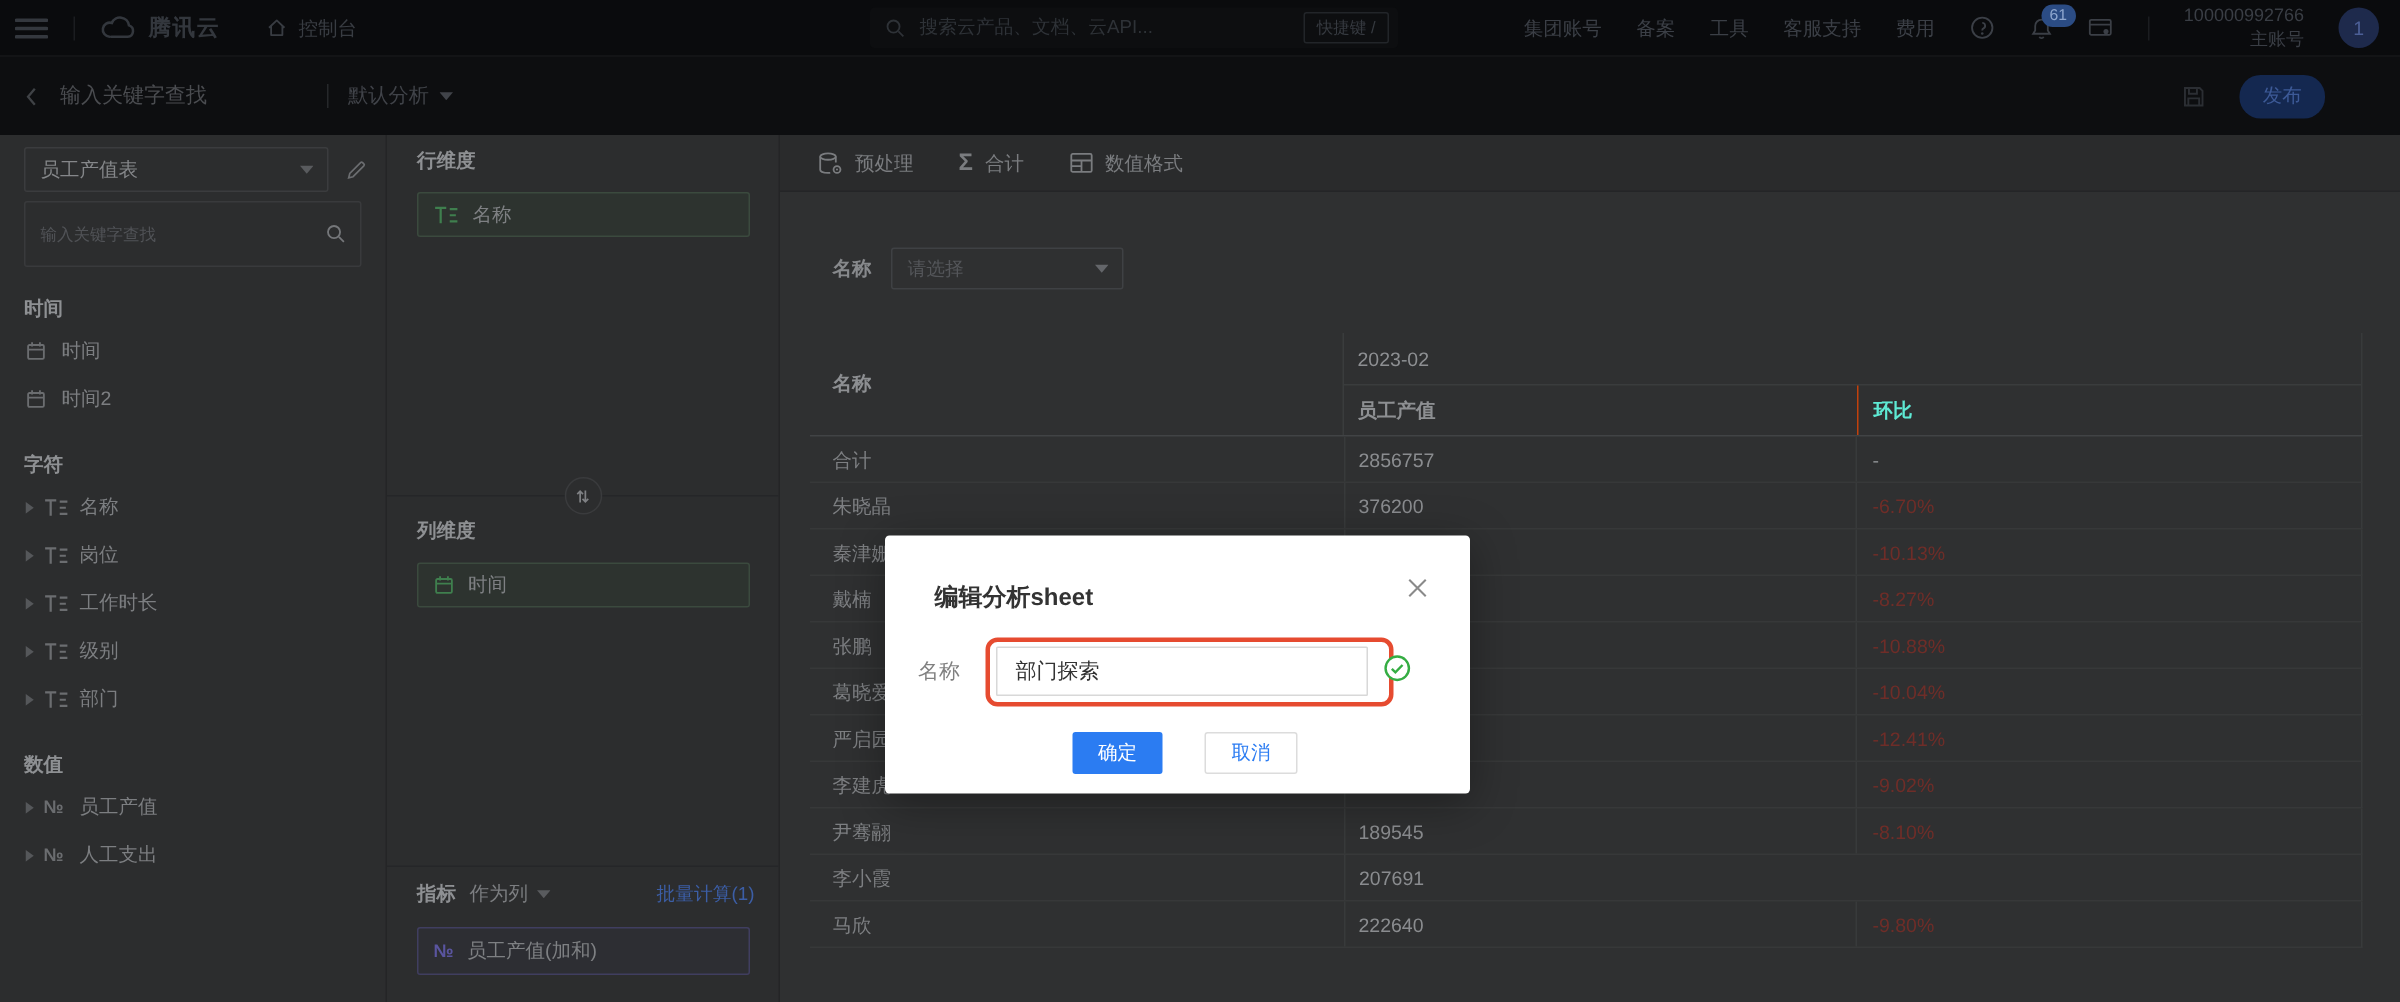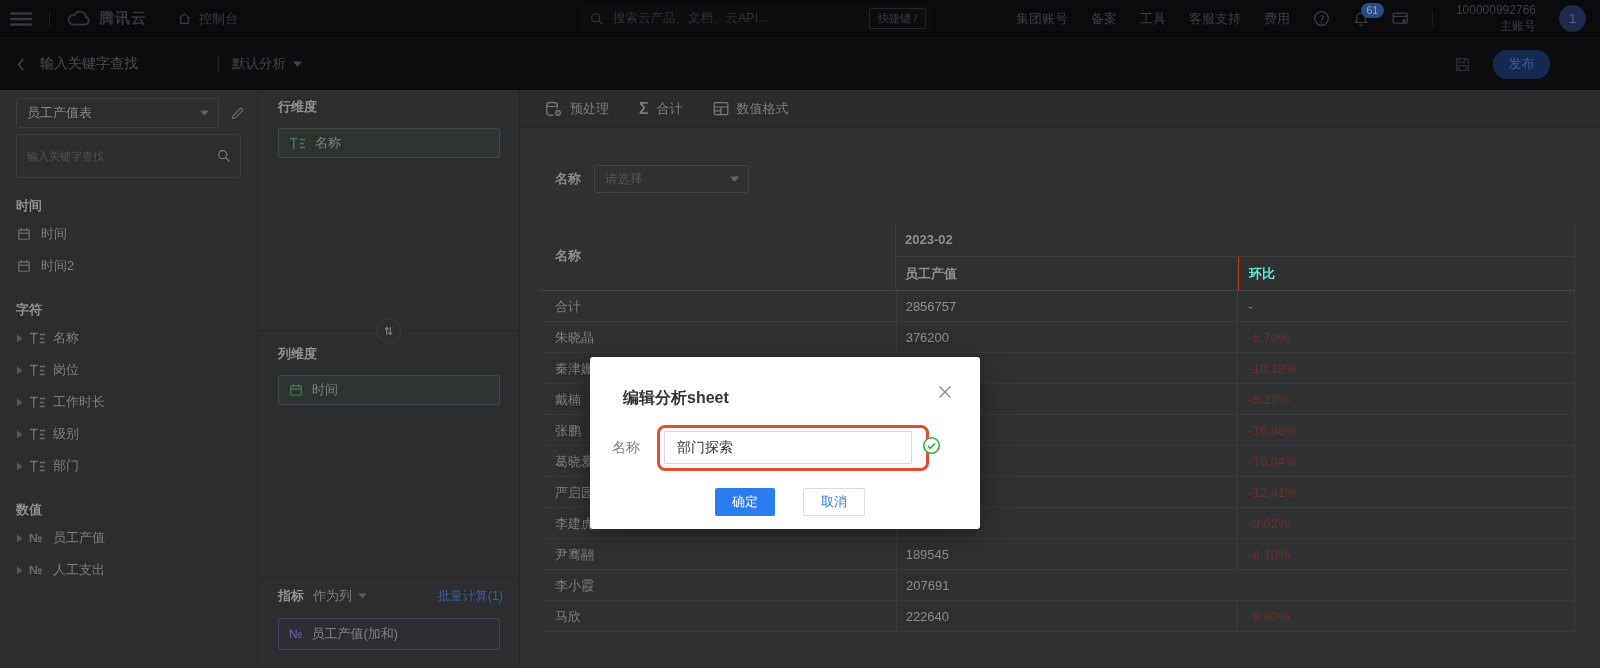--- a/index.html
+++ b/index.html
@@ -125,21 +125,21 @@
   .filter-select {
     width:155px; height:28px; border:1px solid #3f4144; border-radius:2px;
     display:flex; align-items:center; padding:0 9px 0 10px; font-size:12.5px; color:#54565a;
   }
   .filter-select .caret { margin-left:auto; color:#64666a; display:flex; }
 
   .table { position:absolute; top:132px; left:20px; width:1035px; font-size:13px; }
   .thead { display:flex; border-right:1px solid #383a3b; }
   .th-name { width:356px; padding-left:15px; display:flex; align-items:center; font-weight:bold; color:#8d8f92; height:68px; }
   .th-right { width:679px; border-left:1px solid #3a3c3d; }
-  .th-period { height:34px; line-height:36px; padding-left:9px; font-weight:bold; color:#8d8f92; }
+  .th-period { height:34px; line-height:36px; padding-left:9px; font-weight:normal; color:#8d8f92; }
   .th-cols { display:flex; height:34px; border-top:1px solid #3a3c3d; }
   .th-c2 { width:342px; line-height:34px; padding-left:9px; font-weight:bold; color:#8d8f92; }
   .th-c3 { width:336px; line-height:34px; padding-left:10px; font-weight:bold; color:#5eead4; border-left:1px solid #c2410c; }
   .tbody { border-top:1px solid #414345; }
   .trow { display:flex; height:31px; line-height:31px; border-bottom:1px solid #373839; border-right:1px solid #383a3b; }
   .td1 { width:356px; padding-left:15px; color:#7d7f82; overflow:hidden; white-space:nowrap; }
   .td2 { width:342px; padding-left:9px; color:#8a8c8f; border-left:1px solid #383a3b; }
   .td3 { width:337px; padding-left:10px; color:#6f2d28; border-left:1px solid #383a3b; }
   .trow:first-child .td3 { color:#8a8c8f; }
 

